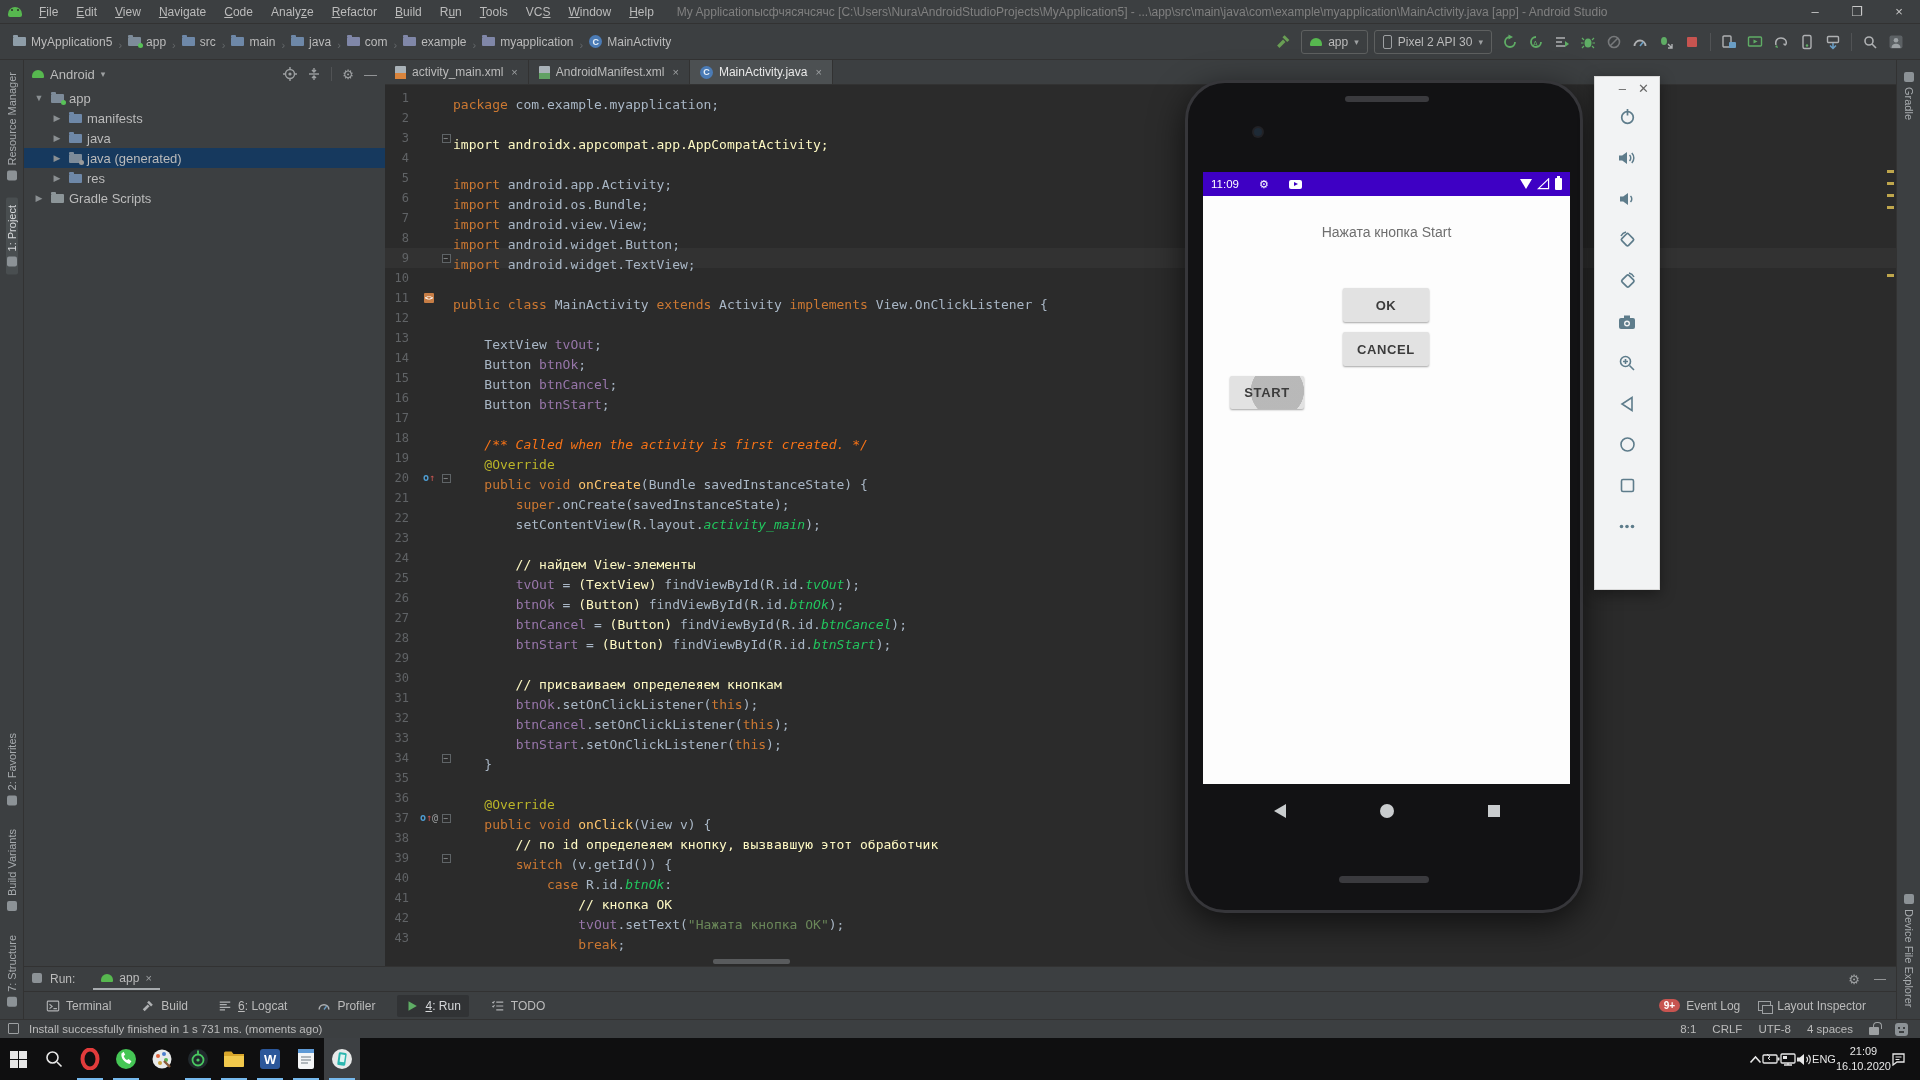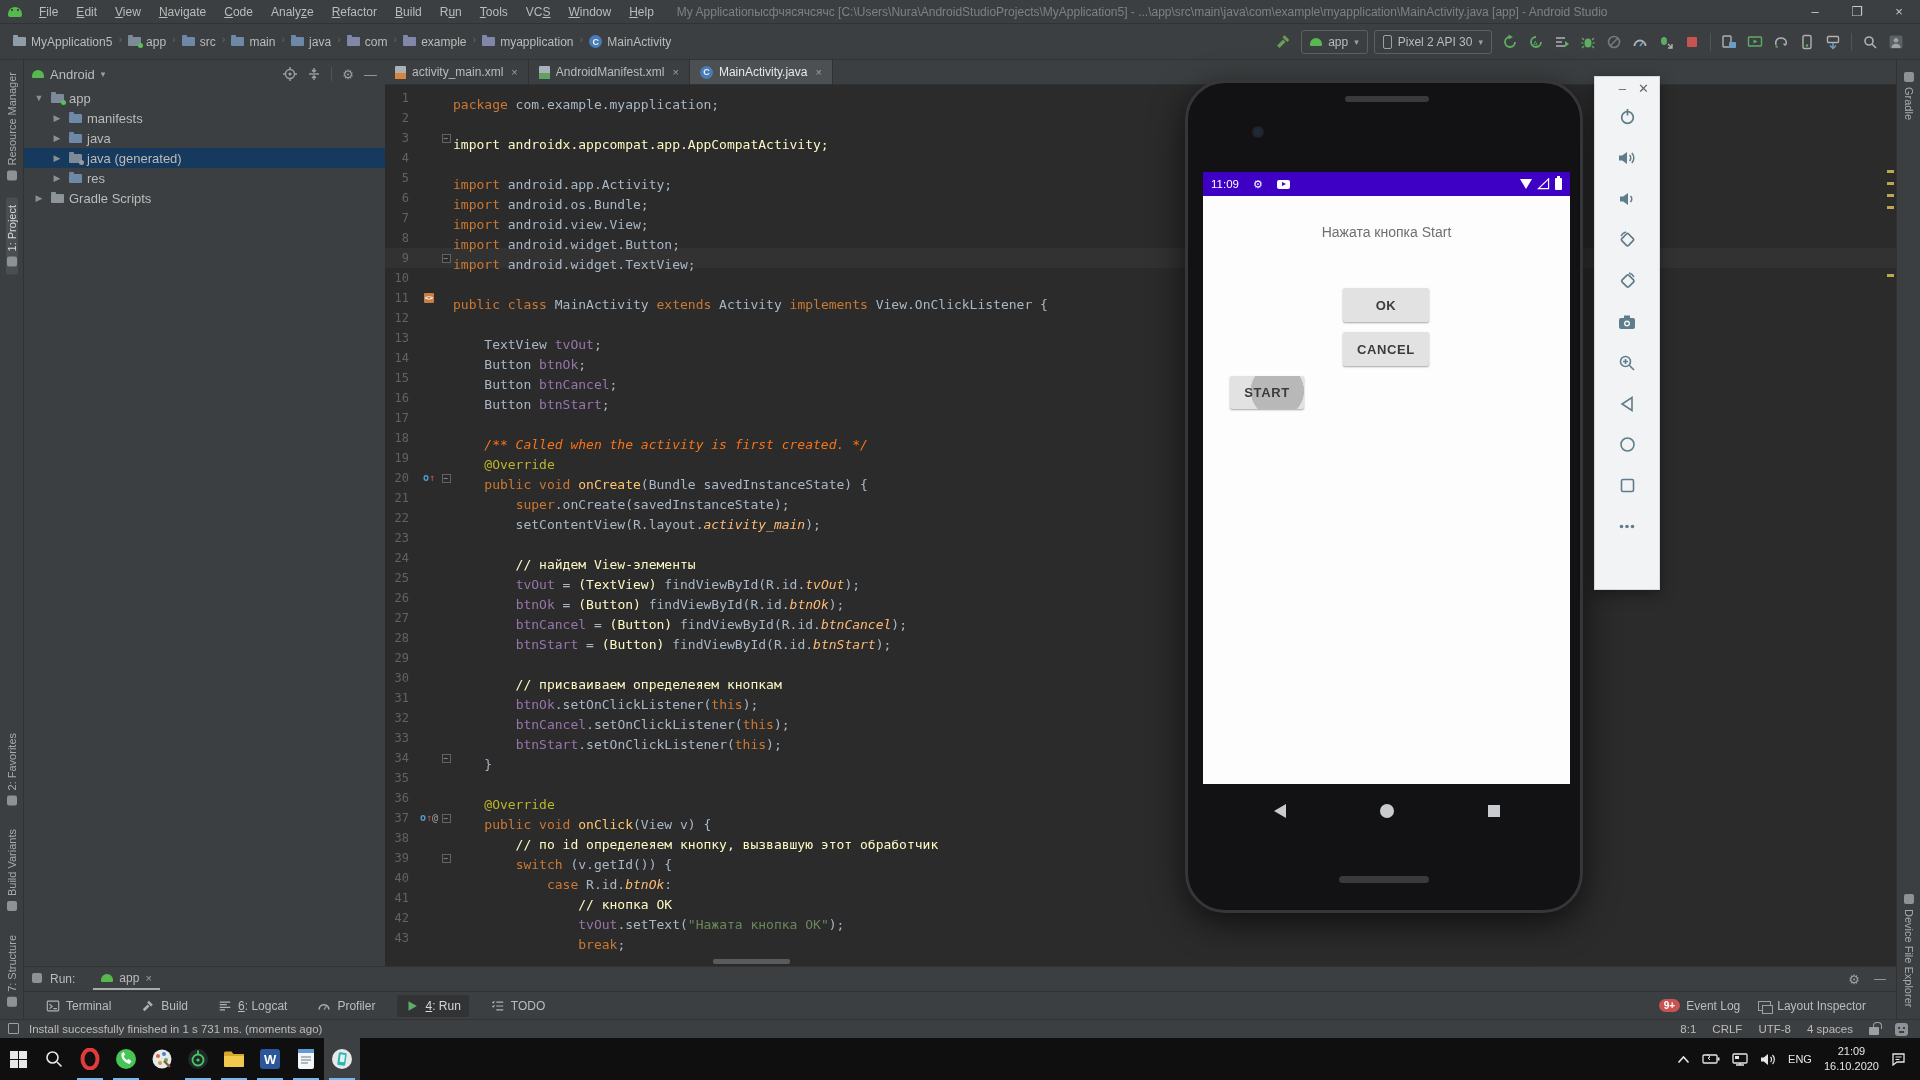--- a/index.html
+++ b/index.html
@@ -16,21 +16,21 @@
   #menubar { display:flex; }
   .menu-item { padding:3px 9px; cursor:default; white-space:nowrap; }
   .menu-item u { text-decoration:underline; }
   .win-title { color:#808080; margin-left:14px; white-space:nowrap; overflow:hidden; flex:1; }
   .win-controls { display:flex; height:24px; }
   .win-btn { width:42px; height:24px; display:flex; align-items:center; justify-content:center; color:#C8C8C8; font-size:13px; }
 
   
   #toolbar { position:absolute; left:0; top:24px; width:1920px; height:36px; background:#3C3F41;
     border-bottom:1px solid #323232; display:flex; align-items:center; font-size:12px; color:#BBBBBB; }
-  #breadcrumb { display:flex; align-items:flex-start; margin-left:10px; flex:1; white-space:nowrap; }
+  #breadcrumb { display:flex; align-items:flex-end; margin-left:10px; flex:1; white-space:nowrap; }
   .bc-item { display:flex; align-items:center; gap:5px; padding:2px 3px; }
   .bc-sep { color:#64686A; margin:0 3px; font-size:11px; }
   .fo { position:relative; width:13px; height:9px; background:#7D8B99; border-radius:1px; display:inline-block; }
   .fo::before { content:""; position:absolute; top:-2px; left:0; width:5px; height:2px; background:inherit; border-radius:1px 1px 0 0; }
   .fo.blue { background:#6E88A8; } .fo.pkg { background:#8087A8; } .fo.gray { background:#8E9DA8; }
   .fo.appmod::after { content:""; position:absolute; right:-2px; bottom:-2px; width:5px; height:5px; border-radius:50%; background:#58C158; }
   .fo.gen::after { content:""; position:absolute; right:-2px; bottom:-2px; width:5px; height:5px; border-radius:50%; background:#9A9A9A; }
   .fo.res { background:#6E88A8; } .fo.gradle { background:#8C9598; }
   .ic-classfile { width:13px; height:13px; border-radius:50%; background:#4B7BB5; color:#E8F0F8; font-size:9px; font-weight:bold;
     display:inline-flex; align-items:center; justify-content:center; }
@@ -78,21 +78,21 @@
   .line { display:flex; height:20px; line-height:20px; }
   .line.cur { background:#323232; }
   .ln { width:34px; text-align:right; padding-right:10px; color:#606366; flex:none; font-size:12px; }
   .gcell { width:20px; flex:none; font-size:10px; display:flex; align-items:center; justify-content:center; }
   .fcell { width:14px; flex:none; display:flex; align-items:center; justify-content:center; }
   .fold { width:9px; height:9px; border:1px solid #5E6366; color:#9DA0A2; font-size:8px; line-height:7px; text-align:center; background:#2B2B2B; }
   .gl-layout { width:10px; height:10px; background:#C77D45; border-radius:1px; color:#fff; font-size:7px; line-height:10px; text-align:center; font-weight:bold; }
   .ovr-o { color:#4E9ED4; font-weight:bold; } .ovr-a { color:#C75450; } .ovr-at { color:#9DA0A2; }
   .ct { white-space:pre;margin-top:7px; }
   .sd{color:#A9B7C6} .sk{color:#CC7832} .sc{color:#fef9c3} .sj{color:#f97316;font-style:italic}
-  .sa{color:#BBB529} .sm{color:#FFC66D} .sf{color:#9876AA} .sfi{color:#fdba74;font-style:italic} .ss{color:#6A8759}
+  .sa{color:#BBB529} .sm{color:#FFC66D} .sf{color:#9876AA} .sfi{color:#22c55e;font-style:italic} .ss{color:#6A8759}
   .etick { position:absolute; right:2px; width:7px; height:3px; background:#BFA64C; }
   #hthumb { position:absolute; left:328px; bottom:2px; width:77px; height:5px; background:#595B5D; border-radius:2px; }
 
   
   #run-strip { position:absolute; left:24px; top:906px; width:1872px; height:25px; background:#3C3F41; border-top:1px solid #323232;
     display:flex; align-items:center; font-size:12px; color:#BBBBBB; }
   .rtab { display:flex; align-items:center; gap:6px; padding:3px 8px; border-bottom:2px solid #A7ABAE; margin-left:18px; }
   #run-strip .right { margin-left:auto; display:flex; gap:14px; margin-right:10px; color:#9DA0A2; }
   #tw-bar { position:absolute; left:24px; top:931px; width:1872px; height:28px; background:#3C3F41; border-top:1px solid #323232;
     display:flex; align-items:center; font-size:12px; color:#BBBBBB; }
@@ -111,31 +111,31 @@
   .lock-ic::before { content:""; position:absolute; left:4px; top:-5px; width:7px; height:6px; border:1.5px solid #9DA0A2; border-bottom:none; border-radius:4px 4px 0 0; }
   .face-ic { width:13px; height:13px; border-radius:3px; background:#8C9296; position:relative; display:inline-block; }
   .face-ic::before { content:""; position:absolute; left:3px; top:4px; width:2px; height:2px; background:#3C3F41; box-shadow:5px 0 #3C3F41; }
   .face-ic::after { content:""; position:absolute; left:4px; bottom:3px; width:5px; height:1.5px; background:#3C3F41; }
 
   
   #taskbar { position:absolute; left:0; top:1038px; width:1920px; height:42px; background:#0F0F10; display:flex; align-items:center; }
   .tb-app { width:36px; height:42px; display:flex; align-items:center; justify-content:center; position:relative; flex:none; }
   .tb-app.active { background:#3D4043; }
   .tb-app.running::after { content:""; position:absolute; left:5px; bottom:0; width:26px; height:2px; background:#76B9ED; }
-  #tray { margin-left:auto; display:flex; align-items:center; gap:12px; padding-right:14px; color:#E6E6E6; font-size:11px; }
+  #tray { margin-left:auto; display:flex; align-items:center; padding-right:14px; color:#E6E6E6; font-size:11px; }
   .tray-clock { text-align:center; line-height:1.35; }
 
   
   #emu-phone { position:absolute; left:1185px; top:80px; width:398px; height:833px; background:#121214;
     border:3px solid #36363A; border-radius:40px; box-shadow:0 10px 34px rgba(0,0,0,.65); }
   .ph-speaker-top { position:absolute; left:157px; top:13px; width:84px; height:6px; border-radius:3px; background:#3A3A3E; }
   .ph-cam { position:absolute; left:66px; top:45px; width:8px; height:8px; border-radius:50%; background:#1E2A36; box-shadow:0 0 0 2px #222226; }
   .ph-speaker-bot { position:absolute; left:151px; top:793px; width:90px; height:7px; border-radius:3.5px; background:#3A3A3E; }
   #ph-screen { position:absolute; left:15px; top:89px; width:367px; height:612px; background:#FDFDFD; overflow:hidden; }
-  #ph-status { height:24px; display:flex; align-items:center; color:#FFFFFF; font-size:11.5px; padding:0 8px; gap:14px; }
+  #ph-status { height:24px; display:flex; align-items:center; color:#FFFFFF; font-size:11.5px; padding:0 8px; gap:20px; }
   #ph-status .right { margin-left:auto; display:flex; align-items:center; gap:5px; }
   .yt-ic { width:13px; height:9px; background:#fff; border-radius:2px; position:relative; display:inline-block; }
   .yt-ic::after { content:""; position:absolute; left:5px; top:2.5px; border-left:4px solid #3E00C4; border-top:2px solid transparent; border-bottom:2px solid transparent; }
   .wifi-ic { width:12px; height:10px; background:#fff; clip-path:polygon(50% 100%, 0 0, 100% 0); display:inline-block; }
   .batt-ic { width:7px; height:12px; background:#fff; border-radius:1px; position:relative; display:inline-block; }
   .batt-ic::before { content:""; position:absolute; top:-2px; left:2px; width:3px; height:2px; background:#fff; }
   #ph-output { position:absolute; left:0; top:52px; width:367px; text-align:center; color:#6F6F6F; font-size:14px; }
   .mbtn { position:absolute; background:#E2E2E2; border-radius:2px; box-shadow:0 1px 2px rgba(0,0,0,.35);
     color:#3C3C3C; font-size:13px; font-weight:bold; letter-spacing:.6px; display:flex; align-items:center; justify-content:center; }
   #btn-ok { left:140px; top:116px; width:86px; height:34px; }

